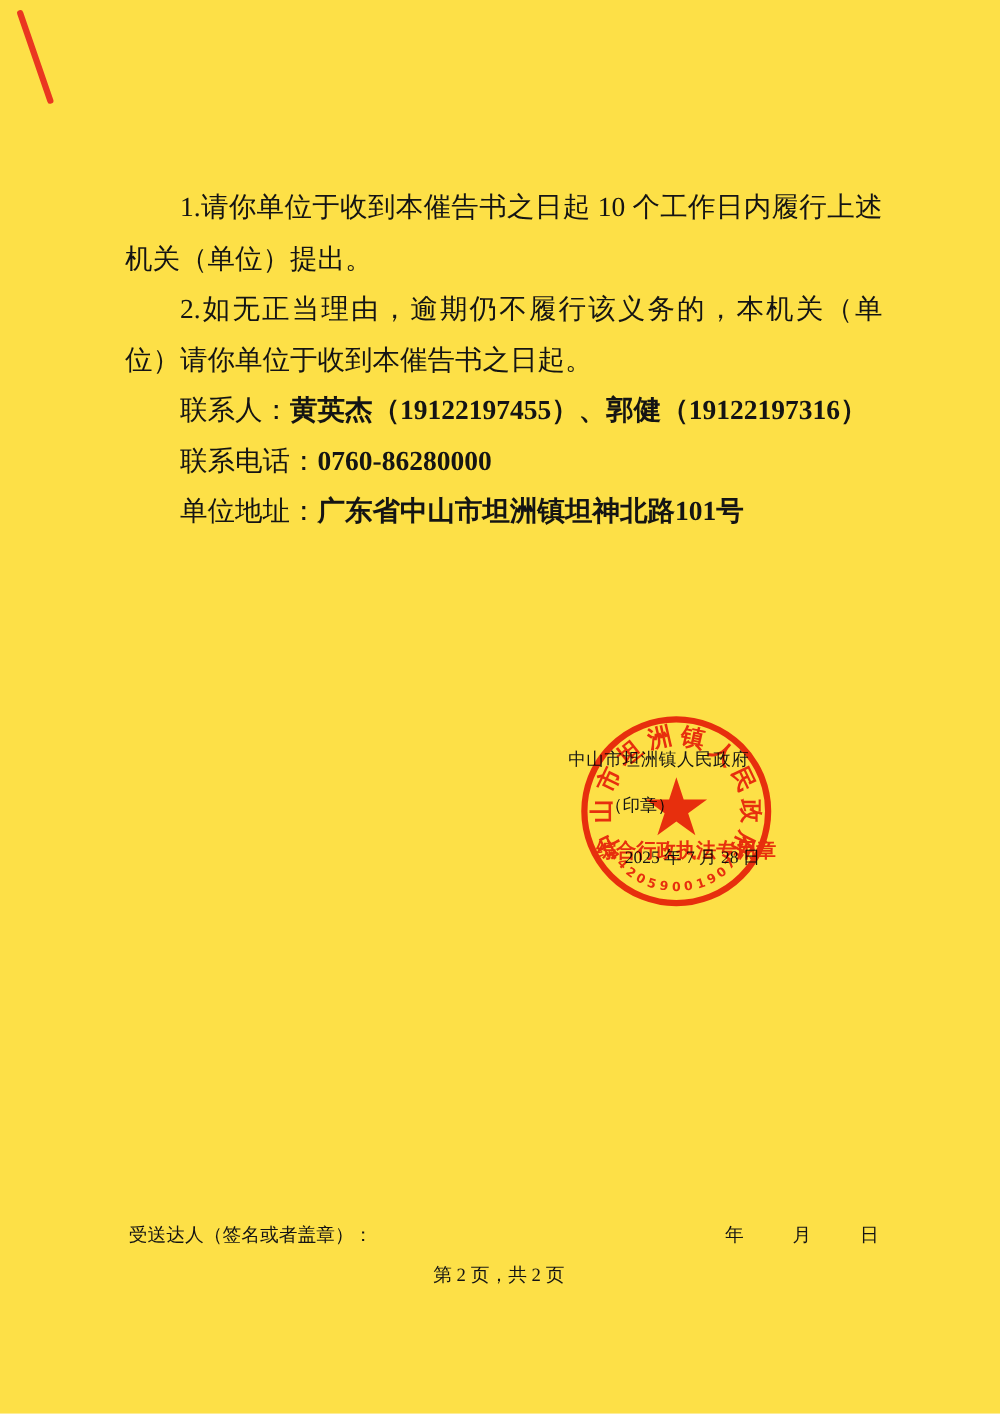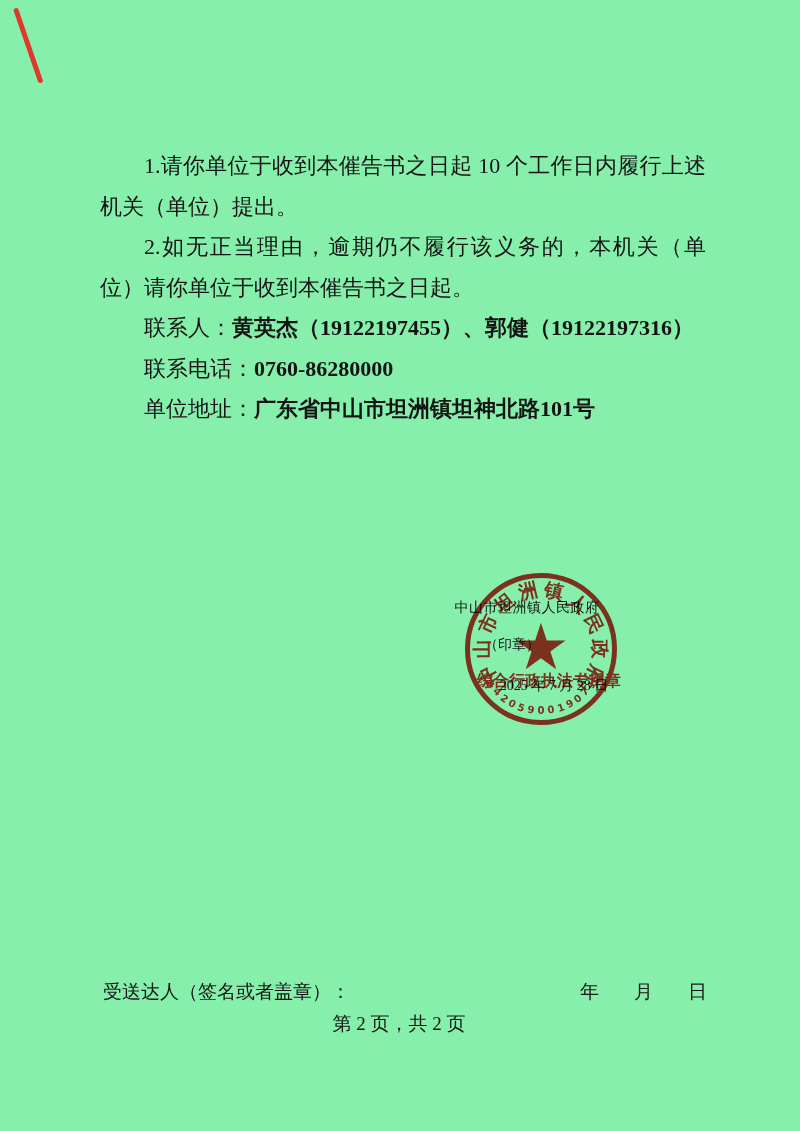--- a/index.html
+++ b/index.html
@@ -1,19 +1,19 @@
 <!DOCTYPE html>
 <html><head>
 <meta charset="utf-8">
 <style>
   html,body{margin:0;padding:0;background:#ffffff;}
   .page{
     position:relative;
     width:800px;height:1131px;
-    background:#86efac;
+    background:#fde047;
     overflow:hidden;
     font-family:"Liberation Serif","DejaVu Serif",serif;
     color:#141414;
   }
   
   .corner-mark{
     position:absolute;left:13px;top:9px;
     width:5px;height:79px;border-radius:3px;
     transform:rotate(-19deg);transform-origin:top left;
     opacity:.9;
@@ -54,21 +54,21 @@
   }
   .seal-inner{
     position:absolute;left:84px;top:108px;transform:translate(-50%,-50%);
     font-size:16px;font-weight:700;white-space:nowrap;letter-spacing:0;
   }
   .seal-code-char{
     position:absolute;font-size:10px;font-weight:700;line-height:10px;
     font-family:"DejaVu Sans",sans-serif;
   }
   
-  .footer-line{position:absolute;white-space:nowrap;font-size:19px;}
+  .footer-line{position:absolute;white-space:nowrap;font-size:15px;}
   .recipient{left:103px;top:979px;}
   .ymd{top:979px;}
   .y{left:580px;} .m{left:634px;} .d{left:688px;}
   .page-info{left:399px;top:1011px;transform:translateX(-50%);}
 </style>
 </head>
 <body>
 
 <div class="page">
 

